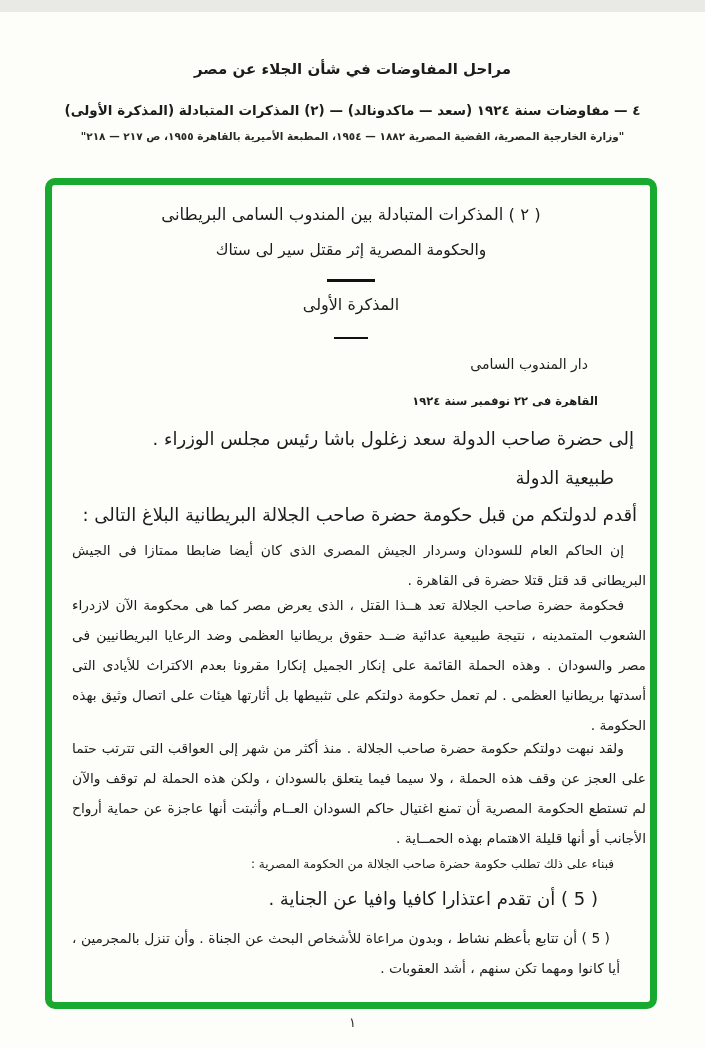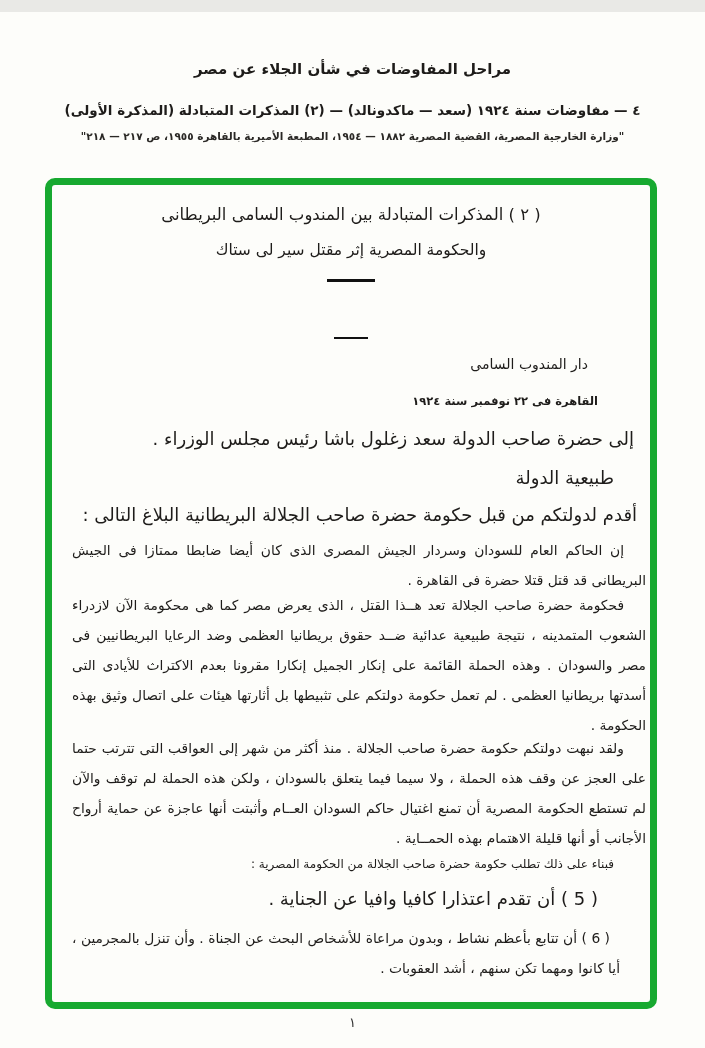--- a/index.html
+++ b/index.html
@@ -65,35 +65,36 @@
   <div class="abs center hdr2">٤ — مفاوضات سنة ١٩٢٤ (سعد — ماكدونالد) — (٢) المذكرات المتبادلة (المذكرة الأولى)</div>
   <div class="abs center hdr3">"وزارة الخارجية المصرية، القضية المصرية ١٨٨٢ — ١٩٥٤، المطبعة الأميرية بالقاهرة ١٩٥٥، ص ٢١٧ — ٢١٨"</div>
 
   <div class="green-box">
 
     <div class="abs center gb-title1">( ٢ ) المذكرات المتبادلة بين المندوب السامى البريطانى</div>
     <div class="abs center gb-title2">والحكومة المصرية إثر مقتل سير لى ستاك</div>
 
     <div class="abs rule1"></div>
 
+    <div class="abs center gb-subtitle">المذكرة الأولى</div>
 
     <div class="abs rule2"></div>
 
     <div class="abs letterhead">دار المندوب السامى</div>
     <div class="abs dateline">القاهرة فى ٢٢ نوفمبر سنة ١٩٢٤</div>
 
     <div class="abs line addressee">إلى حضرة صاحب الدولة سعد زغلول باشا رئيس مجلس الوزراء .</div>
     <div class="abs line salutation">طبيعية الدولة</div>
     <div class="abs line intro">أقدم لدولتكم من قبل حكومة حضرة صاحب الجلالة البريطانية البلاغ التالى :</div>
 
     <div class="abs para para1 indent">إن الحاكم العام للسودان وسردار الجيش المصرى الذى كان أيضا ضابطا ممتازا فى الجيش البريطانى قد قتل قتلا حضرة فى القاهرة .</div>
     <div class="abs para para2 indent">فحكومة حضرة صاحب الجلالة تعد هــذا القتل ، الذى يعرض مصر كما هى محكومة الآن لازدراء الشعوب المتمدينه ، نتيجة طبيعية عدائية ضــد حقوق بريطانيا العظمى وضد الرعايا البريطانيين فى مصر والسودان . وهذه الحملة القائمة على إنكار الجميل إنكارا مقرونا بعدم الاكتراث للأيادى التى أسدتها بريطانيا العظمى . لم تعمل حكومة دولتكم على تثبيطها بل أثارتها هيئات على اتصال وثيق بهذه الحكومة .</div>
     <div class="abs para para3 indent">ولقد نبهت دولتكم حكومة حضرة صاحب الجلالة . منذ أكثر من شهر إلى العواقب التى تترتب حتما على العجز عن وقف هذه الحملة ، ولا سيما فيما يتعلق بالسودان ، ولكن هذه الحملة لم توقف والآن لم تستطع الحكومة المصرية أن تمنع اغتيال حاكم السودان العــام وأثبتت أنها عاجزة عن حماية أرواح الأجانب أو أنها قليلة الاهتمام بهذه الحمــاية .</div>
     <div class="para4">فبناء على ذلك تطلب حكومة حضرة صاحب الجلالة من الحكومة المصرية :</div>
 
     <div class="abs line item1">( 5 ) أن تقدم اعتذارا كافيا وافيا عن الجناية .</div>
-    <div class="abs para item2">( 6 ) أن تتابع بأعظم نشاط ، وبدون مراعاة للأشخاص البحث عن الجناة . وأن تنزل بالمجرمين ، أيا كانوا ومهما تكن سنهم ، أشد العقوبات .</div>
+    <div class="abs para item2">( 5 ) أن تتابع بأعظم نشاط ، وبدون مراعاة للأشخاص البحث عن الجناة . وأن تنزل بالمجرمين ، أيا كانوا ومهما تكن سنهم ، أشد العقوبات .</div>
 
   </div>
 
   <div class="abs center page-number">١</div>
 
 </div>
 
 </body></html>

